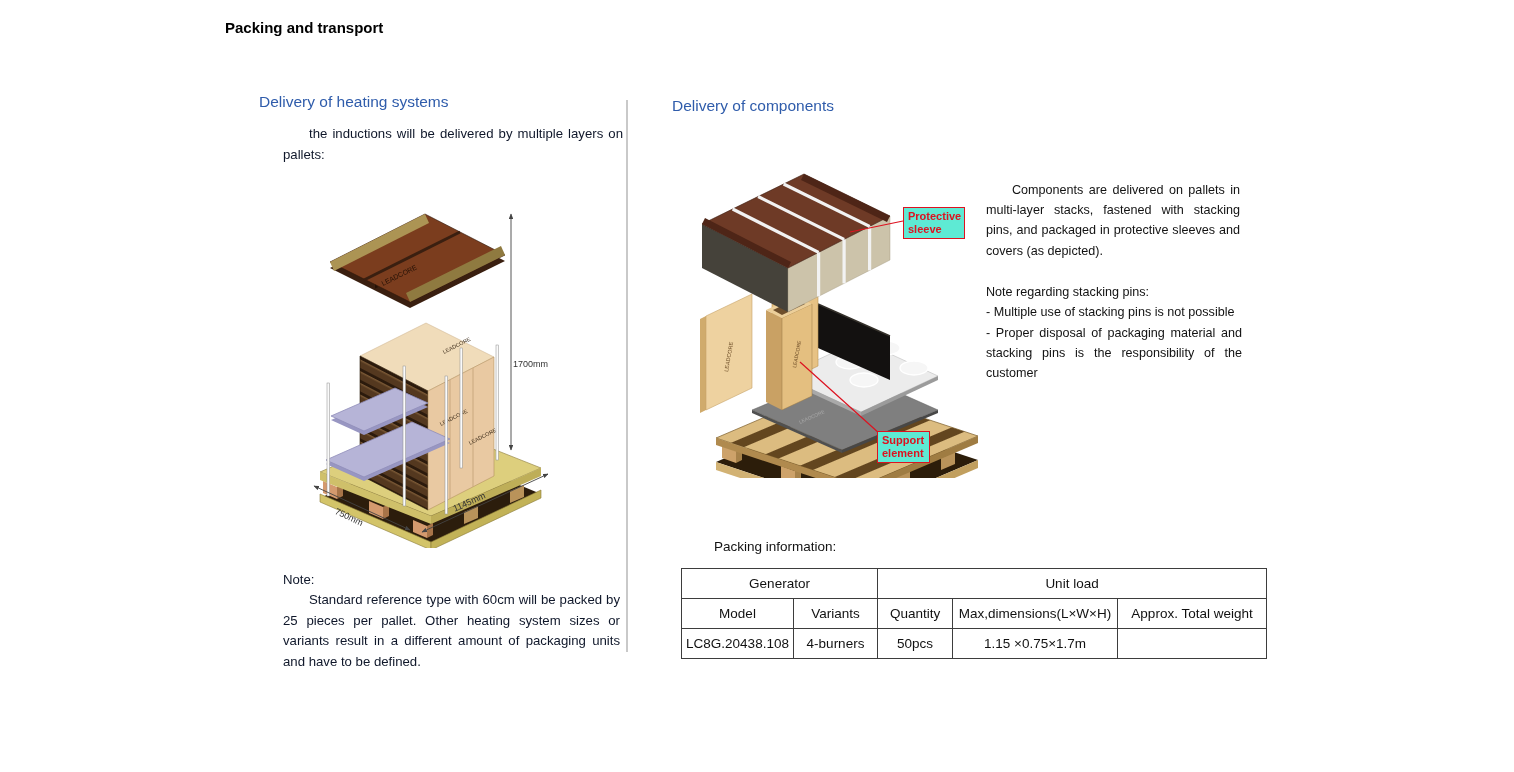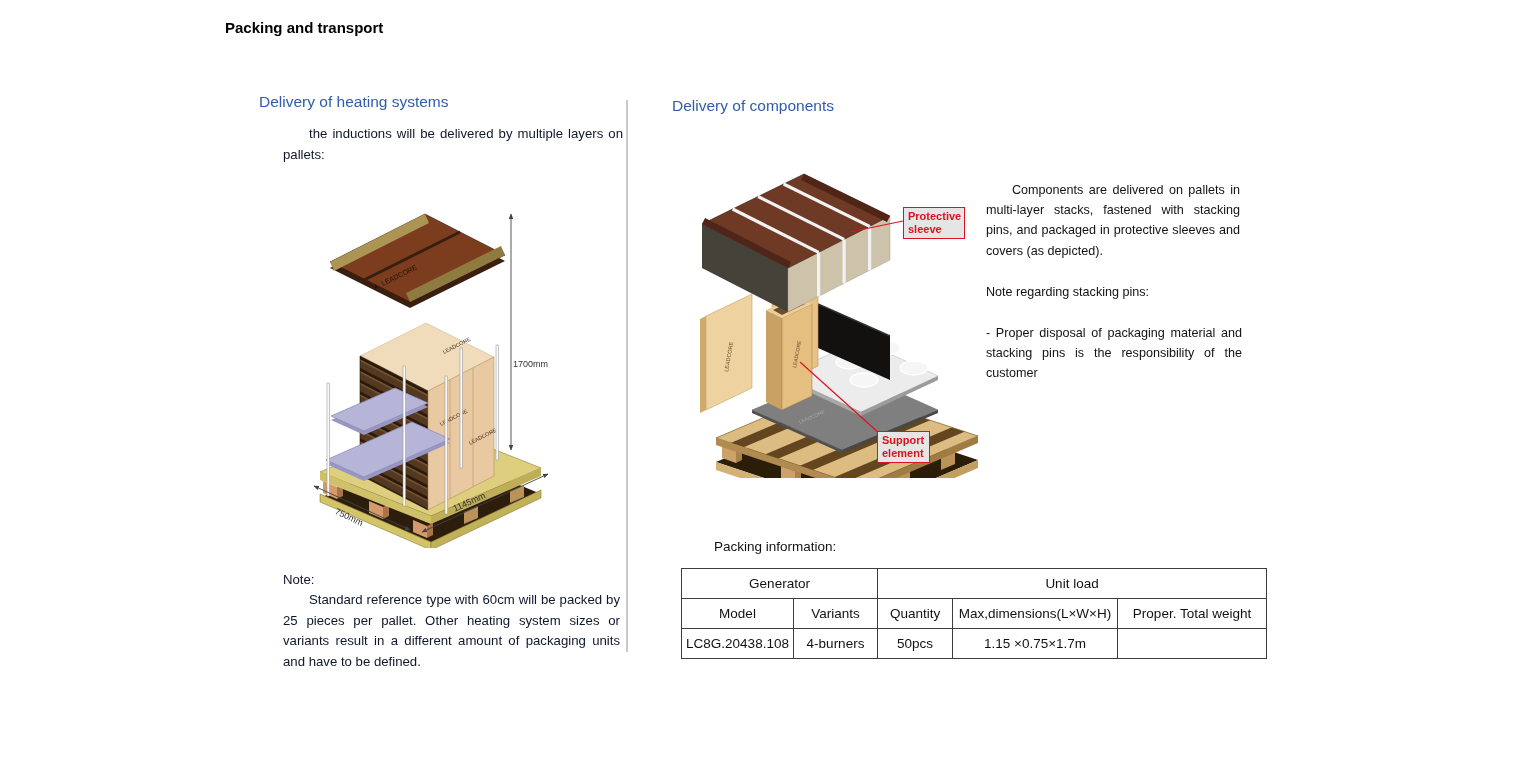--- a/index.html
+++ b/index.html
@@ -9,21 +9,21 @@
   .doc-title{font-size:15px;font-weight:bold;color:#000;}
   .doc-sub{font-size:17px;color:#141414;}
   .doc-sub b{font-weight:bold;}
   .blue-h{font-size:15.5px;color:#2f5cab;}
   .body-l{font-size:13.2px;line-height:20.6px;text-align:justify;color:#0f172a;margin-left:24px;}
   .body-r{font-size:12.6px;line-height:20.2px;text-align:justify;color:#121212;}
   .indent{text-indent:26px;}
   .plain{text-align:left;}
   .divider{width:1.5px;background:#c9c9c9;}
   .dim{font-size:9px;color:#333;white-space:nowrap;}
-  .anno{border:1.5px solid #dd1220;background:#e5e5e5;color:#dd1220;font-weight:bold;
+  .anno{border:1.5px solid #dd1220;background:#5eead4;color:#dd1220;font-weight:bold;
         font-size:11px;line-height:12.8px;padding:2px 4px;box-sizing:border-box;}
   table.pack{border-collapse:collapse;table-layout:fixed;margin-top:6px;}
   table.pack td{border:1.5px solid #3d3d3d;text-align:center;vertical-align:middle;
         font-size:13.5px;color:#111;height:29px;padding:0 2px;overflow:hidden;}
   .lbl{font-size:13.5px;color:#121212;}
 </style>
 </head>
 <body>
 
 <div class="pg">
@@ -200,20 +200,21 @@
       <line x1="162" y1="74" x2="215" y2="63"></line>
       <line x1="112" y1="204" x2="192" y2="276"></line>
     </g>
   </svg>
 
   <div class="abs anno" style="left:903px;top:207px;width:62px;">Protective sleeve</div>
   <div class="abs anno" style="left:877px;top:431px;width:53px;">Support element</div>
 
   <div class="abs body-r indent" style="left:986px;top:180px;width:254px;">Components are delivered on pallets in multi-layer stacks, fastened with stacking pins, and packaged in protective sleeves and covers (as depicted).</div>
   <div class="abs body-r plain" style="left:986px;top:282px;width:256px;">Note regarding stacking pins:</div>
+  <div class="abs body-r" style="left:986px;top:302px;width:256px;">- Multiple use of stacking pins is not possible</div>
   <div class="abs body-r" style="left:986px;top:323px;width:256px;">- Proper disposal of packaging material and stacking pins is the responsibility of the customer</div>
 
   <div class="abs lbl" style="left:714px;top:539px;">Packing information:</div>
   <table class="pack abs" style="left:681px;top:562px;width:585px;">
     <colgroup>
         <col style="width:112px">
         <col style="width:84px">
         <col style="width:75px">
         <col style="width:165px">
         <col style="width:149px">
@@ -221,21 +222,21 @@
     <tbody>
         <tr>
       <td colspan="2">Generator</td>
       <td colspan="3">Unit load</td>
     </tr>
     <tr>
       <td>Model</td>
       <td>Variants</td>
       <td>Quantity</td>
       <td>Max,dimensions(L×W×H)</td>
-      <td>Proper. Total weight</td>
+      <td>Approx. Total weight</td>
     </tr>
     <tr>
       <td>LC8G.20438.108</td>
       <td>4-burners</td>
       <td>50pcs</td>
       <td>1.15 ×0.75×1.7m</td>
       <td></td>
     </tr>
   </tbody>
     </table>

